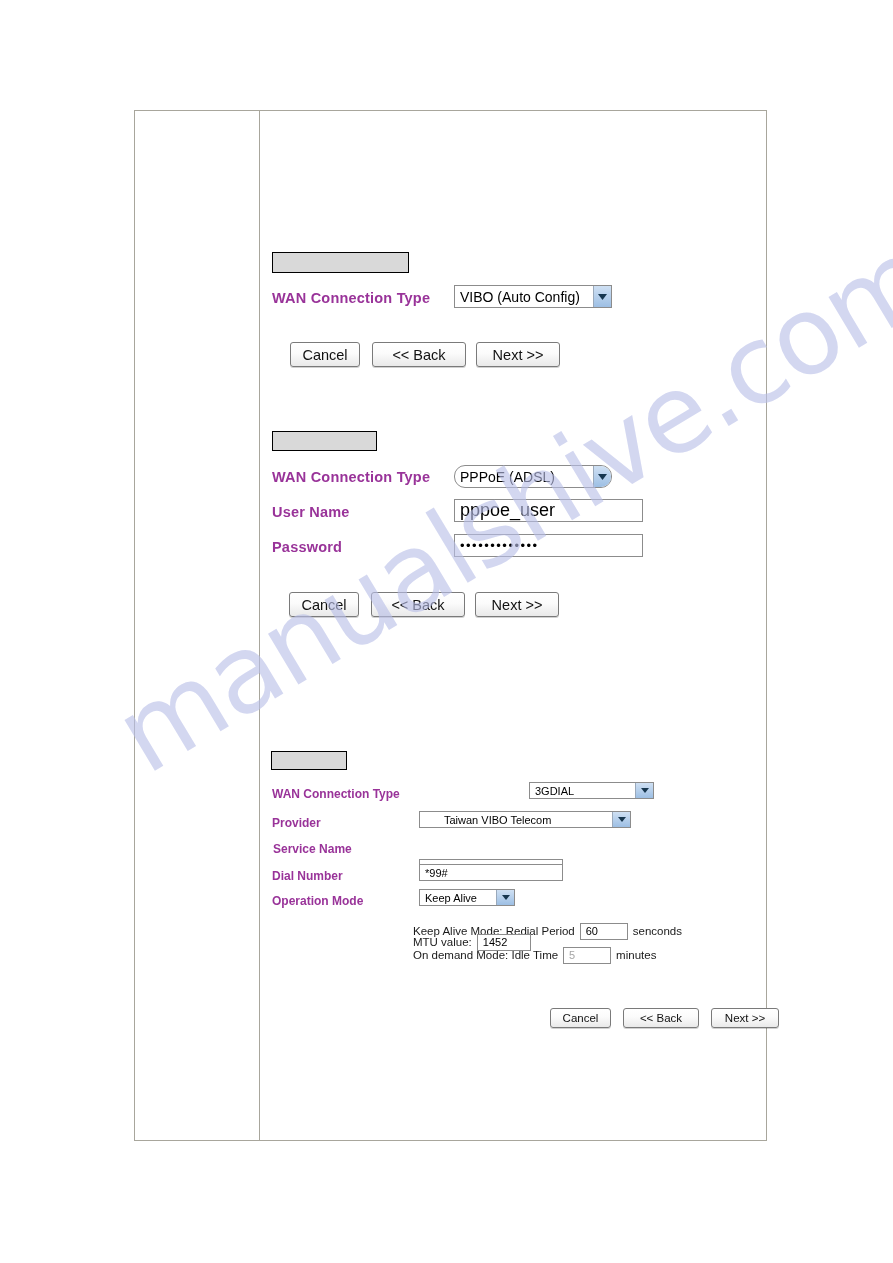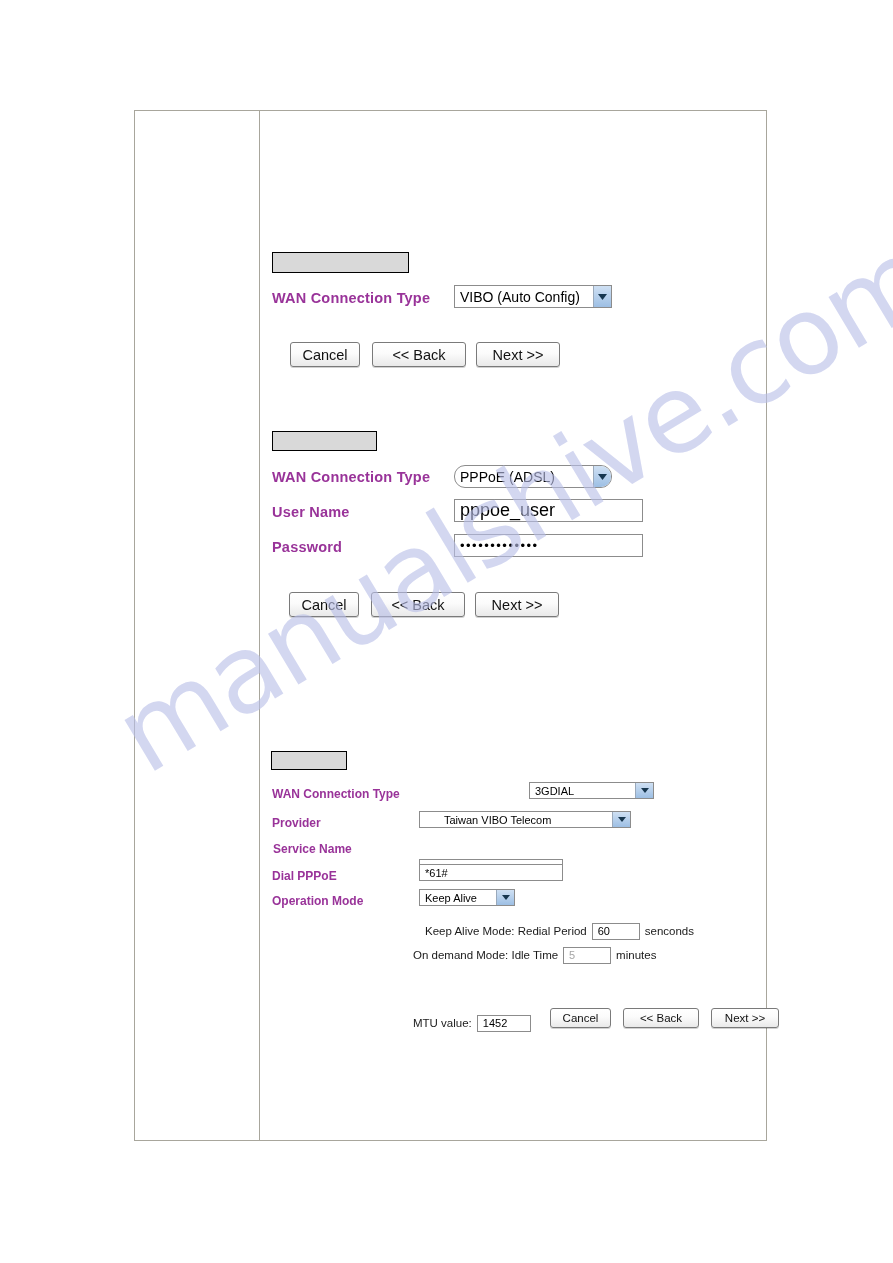--- a/index.html
+++ b/index.html
@@ -237,46 +237,46 @@
       <span class="sel-arrow">
         <svg width="8" height="5" viewBox="0 0 8 5" aria-hidden="true">
             <path d="M0 0 L4 5 L8 0 Z" fill="#16364f"></path>
           </svg>
       </span>
     </div>
 
     <div class="abs field-label label-sm" style="left:12px; top:732px;">Service Name</div>
     <div class="abs txt txt-sm" style="left:158px; top:748px; width:144px;">vibo</div>
 
-    <div class="abs field-label label-sm" style="left:11px; top:759px;">Dial PPPoE</div>
-    <div class="abs txt txt-sm" style="left:158px; top:753px; width:144px;">*61#</div>
+    <div class="abs field-label label-sm" style="left:11px; top:759px;">Dial Number</div>
+    <div class="abs txt txt-sm" style="left:158px; top:753px; width:144px;">*99#</div>
 
     <div class="abs field-label label-sm" style="left:11px; top:784px;">Operation Mode</div>
     <div class="abs sel sel-sm" style="left:158px; top:778px; width:96px;">
       <span class="sel-text">Keep Alive</span>
       <span class="sel-arrow">
         <svg width="8" height="5" viewBox="0 0 8 5" aria-hidden="true">
             <path d="M0 0 L4 5 L8 0 Z" fill="#16364f"></path>
           </svg>
       </span>
     </div>
 
-    <div class="abs note-line" style="left:164px; top:812px;">
+    <div class="abs note-line" style="left:152px; top:812px;">
       <span>Keep Alive Mode: Redial Period</span>
       <span class="txt txt-sm" style="width:48px;">60</span>
       <span>senconds</span>
     </div>
 
     <div class="abs note-line" style="left:152px; top:836px;">
       <span>On demand Mode: Idle Time</span>
       <span class="txt txt-sm disabled" style="width:48px;">5</span>
       <span>minutes</span>
     </div>
 
-    <div class="abs note-line" style="left:152px; top:904px;">
+    <div class="abs note-line" style="left:152px; top:823px;">
       <span>MTU value:</span>
       <span class="txt txt-sm" style="width:54px;">1452</span>
     </div>
 
     <div class="abs btn btn-sm" style="left:274px; top:897px; width:61px;">Cancel</div>
     <div class="abs btn btn-sm" style="left:347px; top:897px; width:76px;">&lt;&lt;  Back</div>
     <div class="abs btn btn-sm" style="left:435px; top:897px; width:68px;">Next  &gt;&gt;</div>
 
   </div>
 </div>

